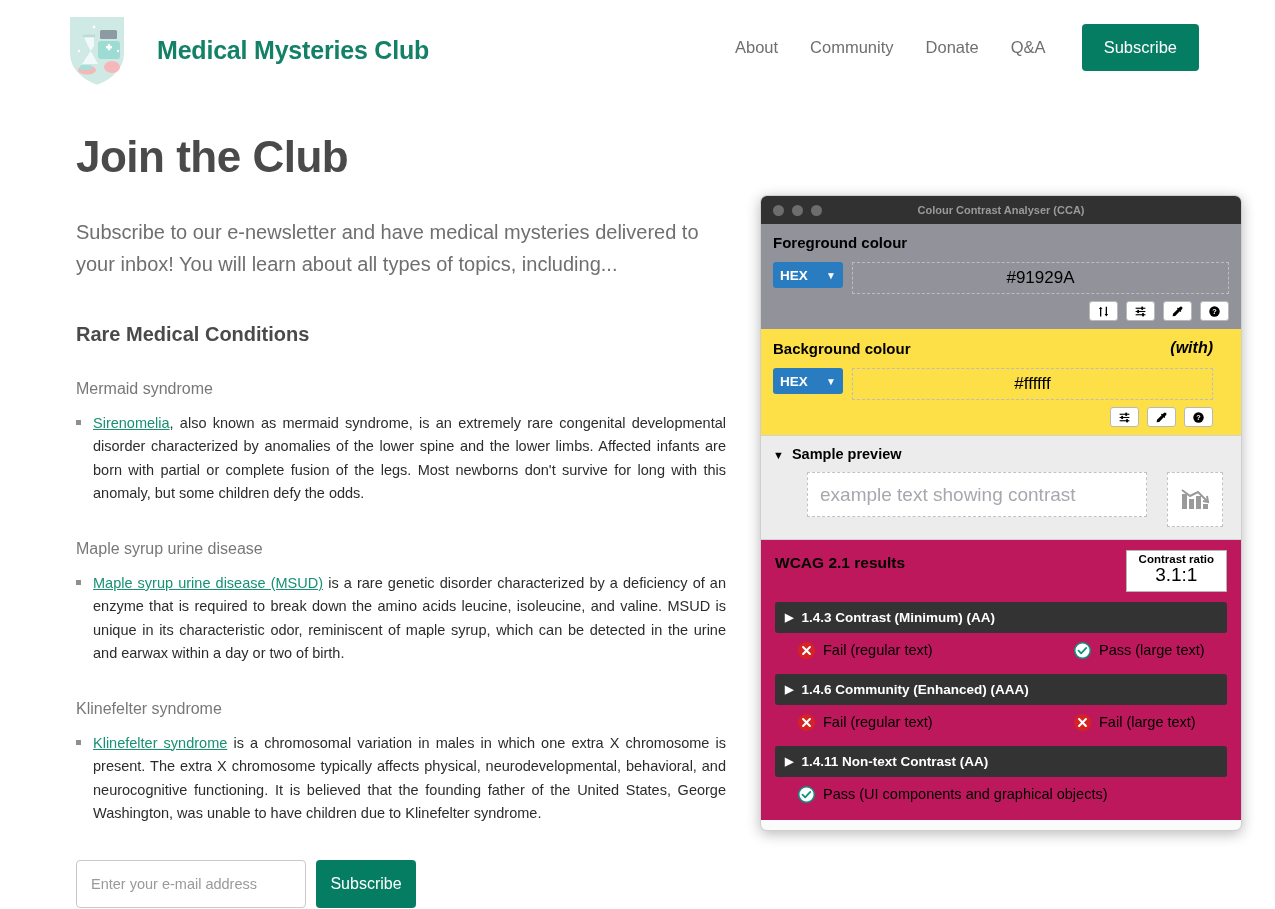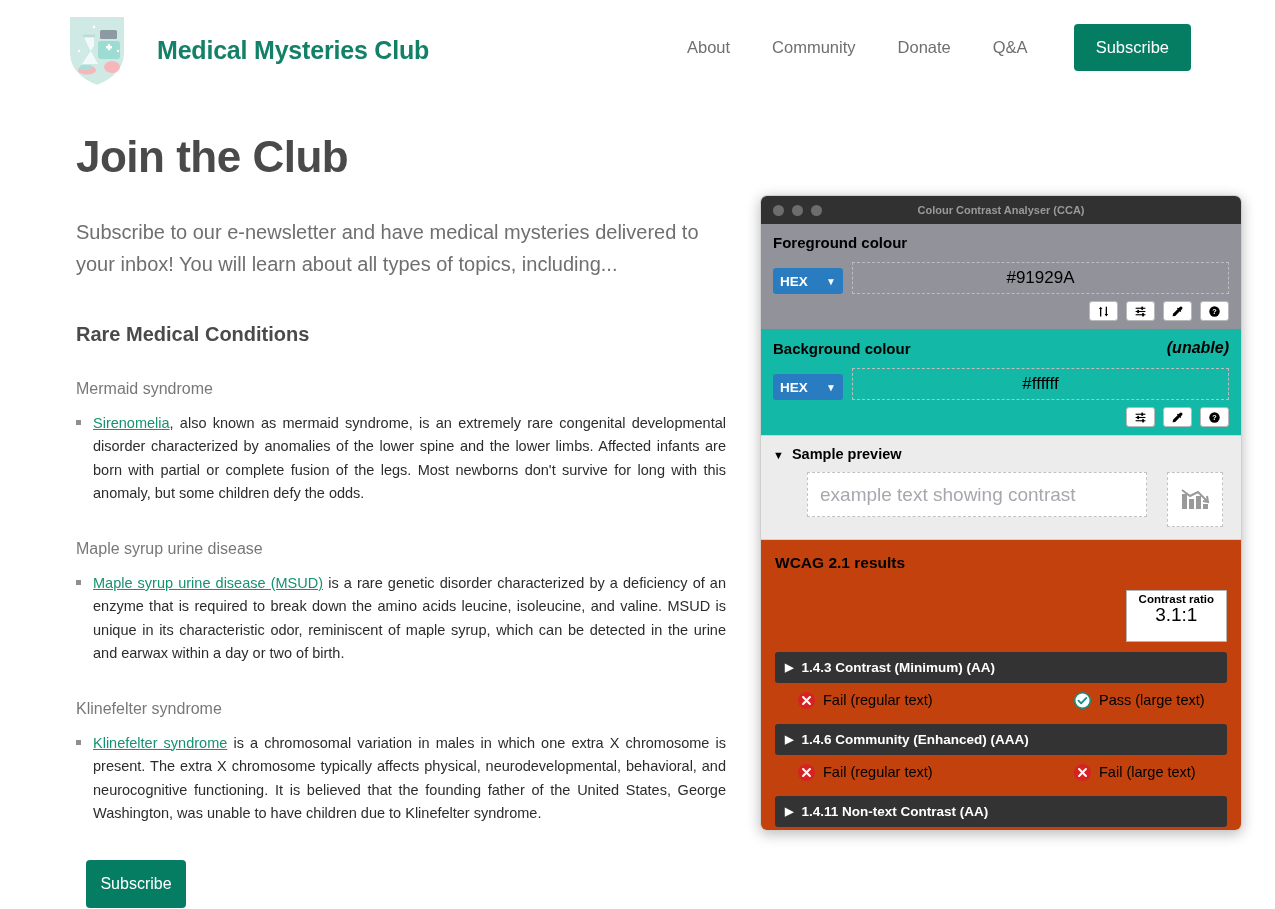--- a/index.html
+++ b/index.html
@@ -22,22 +22,22 @@
   .logo-shield {
     width:70px; height:86px; position:relative; flex:none;
   }
   .logo-shield svg { display:block; }
   .brand-title {
     margin-left:25px;
     font-size:25px; font-weight:bold; color:#138068;
     letter-spacing:-0.2px;
   }
   .nav {
-    position:absolute; right:84px; top:24px;
-    display:flex; align-items:center; gap:10px;
+    position:absolute; right:76px; top:24px;
+    display:flex; align-items:center; gap:0px;
   }
   .nav a {
     color:#6f6f6f; text-decoration:none; font-size:16.5px;
     padding:0 16px; white-space:nowrap;
   }
   .nav-subscribe {
     margin-left:20px;
     background:#057d63; color:#ffffff !important;
     padding:14px 22px !important; border-radius:4px;
     font-size:16.5px; text-decoration:none;
@@ -104,29 +104,29 @@
     display:flex; align-items:center; position:relative;
   }
   .tb-dots { display:flex; gap:8px; margin-left:12px; }
   .tb-dot { width:11px; height:11px; border-radius:50%; background:#6d6d6d; }
   .cca-title {
     position:absolute; left:0; right:0; text-align:center;
     font-size:11px; font-weight:bold; color:#9a9a9a;
   }
 
   .sect-fg { background:#91929a; padding:10px 12px 8px 12px; }
-  .sect-bg { background:#14b8a6; padding:10px 12px 8px 12px; }
+  .sect-bg { background:#fde047; padding:10px 28px 8px 12px; }
   .sect-label {
     font-size:15px; font-weight:bold; color:#000;
     margin:0 0 11px 0; display:flex; align-items:center;
     justify-content:space-between;
   }
   .bg-note { font-style:italic; font-weight:bold; font-size:16px; color:#000; }
 
-  .colour-row { display:flex; align-items:flex-end; gap:9px; }
+  .colour-row { display:flex; align-items:flex-start; gap:9px; }
   .hex-select {
     width:70px; height:26px; background:#2a7cc0; color:#fff;
     border:none; border-radius:3px;
     font-size:13.5px; font-weight:bold;
     font-family:"Liberation Sans", sans-serif;
     display:flex; align-items:center; justify-content:space-between;
     padding:0 7px; cursor:pointer;
   }
   .hex-select .chev { font-size:10px; }
   .colour-value {
@@ -157,26 +157,26 @@
   .preview-text {
     flex:1; height:45px; border:1px dashed #c2c2c2; background:#fff;
     display:flex; align-items:center; padding-left:12px;
     font-size:19px; color:#a7a8ae;
   }
   .preview-graphic {
     width:56px; height:55px; border:1px dashed #c2c2c2; background:#fff;
     display:flex; align-items:center; justify-content:center;
   }
 
-  .sect-wcag { background:#c2410c; padding:10px 14px 12px 14px; }
+  .sect-wcag { background:#be185d; padding:10px 14px 12px 14px; }
   .wcag-top { display:flex; justify-content:space-between; align-items:flex-start; }
   .wcag-title { font-size:15.5px; font-weight:bold; color:#000; margin-top:4px; }
   .ratio-box {
     border:1px solid #b5b5b5; background:#fff;
-    padding:2px 12px 15px 12px; text-align:center; min-width:90px;margin-top:40px;
+    padding:2px 12px 5px 12px; text-align:center; min-width:90px;
   }
   .ratio-label { font-size:11.5px; font-weight:bold; color:#000; }
   .ratio-value { font-size:19px; color:#000; line-height:1.1; }
 
   .crit { margin-top:10px; }
   .crit-header {
     background:#333333; color:#fff; border-radius:3px;
     padding:8px 10px; font-size:13.5px; font-weight:bold;
     display:flex; align-items:center; cursor:pointer;
   }
@@ -243,20 +243,21 @@
   <ul class="cond-list">
     <li><a href="#" class="cond-link">Maple syrup urine disease (MSUD)</a><span> is a rare genetic disorder characterized by a deficiency of an enzyme that is required to break down the amino acids leucine, isoleucine, and valine. MSUD is unique in its characteristic odor, reminiscent of maple syrup, which can be detected in the urine and earwax within a day or two of birth.</span></li>
   </ul>
 
   <h3 class="cond-head">Klinefelter syndrome</h3>
   <ul class="cond-list">
     <li><a href="#" class="cond-link">Klinefelter syndrome</a><span> is a chromosomal variation in males in which one extra X chromosome is present. The extra X chromosome typically affects physical, neurodevelopmental, behavioral, and neurocognitive functioning. It is believed that the founding father of the United States, George Washington, was unable to have children due to Klinefelter syndrome.</span></li>
   </ul>
 
   <div class="signup">
+    <input class="email-input" type="text" placeholder="Enter your e-mail address" style="">
     <button class="subscribe-btn">Subscribe</button>
   </div>
 
 </div>
 
 <div class="cca">
 
   <div class="cca-titlebar">
     <div class="tb-dots">
       <span class="tb-dot"></span>
@@ -304,21 +305,21 @@
           <circle cx="8" cy="8" r="6.4" fill="#000"></circle>
           <text x="8" y="11.6" font-size="9" font-weight="bold" fill="#fff" text-anchor="middle" font-family="Liberation Sans, sans-serif">?</text>
         </svg>
       </button>
     </div>
   </div>
 
   <div class="sect-bg">
     <div class="sect-label">
       <span>Background colour</span>
-      <span class="bg-note">(unable)</span>
+      <span class="bg-note">(with)</span>
     </div>
     <div class="colour-row">
       <div class="hex-select">
         <span>HEX</span>
         <span class="chev">▼</span>
       </div>
       <div class="colour-value">#ffffff</div>
     </div>
     <div class="icon-row">
       <button class="icon-btn">

